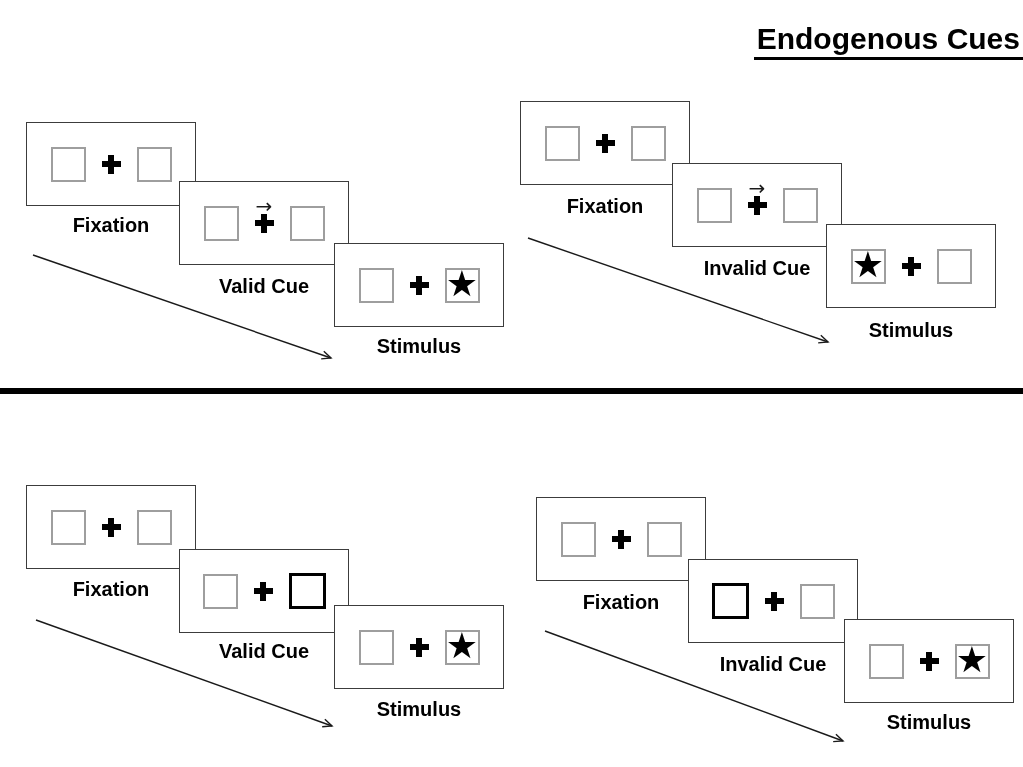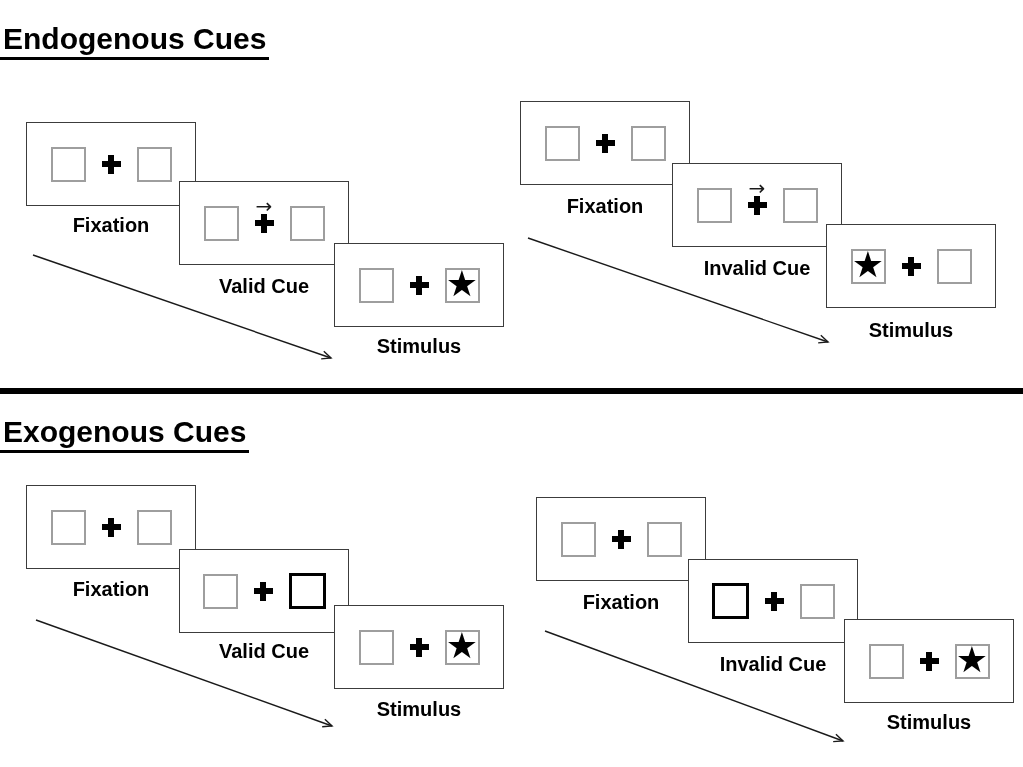--- a/index.html
+++ b/index.html
@@ -9,21 +9,21 @@
     height: 767px;
     background: #ffffff;
     overflow: hidden;
     font-family: "Liberation Sans", sans-serif;
     color: #000;
   }
   .section-title {
     position: absolute;
     left: 0;
     width: 100%;
-    text-align: left;
+    text-align: right;
     z-index: 3;
   }
   .section-title .title-text {
     display: inline-block;
     font-size: 30px;
     font-weight: bold;
     letter-spacing: 0px;
     border-bottom: 3px solid #000;
     padding: 0 3px 2px 3px;
     line-height: 1.1;
@@ -125,23 +125,20 @@
     color: #000;
   }
 </style>
 </head>
 <body>
 
 <div id="canvas">
 
   <div class="section-title" style="top:22px">
     <span class="title-text">Endogenous Cues</span>
-  </div>
-  <div class="section-title" style="top:415px">
-    <span class="title-text">Exogenous Cues</span>
   </div>
 
   <div class="divider"></div>
 
   <svg class="arrows" width="1023" height="767">
     <defs>
       <marker id="ah" markerWidth="14" markerHeight="12" refX="10" refY="5" orient="auto" markerUnits="userSpaceOnUse">
         <path d="M1,1 L10,5 L1,9" fill="none" stroke="#1a1a1a" stroke-width="1.4"></path>
       </marker>
     </defs>

